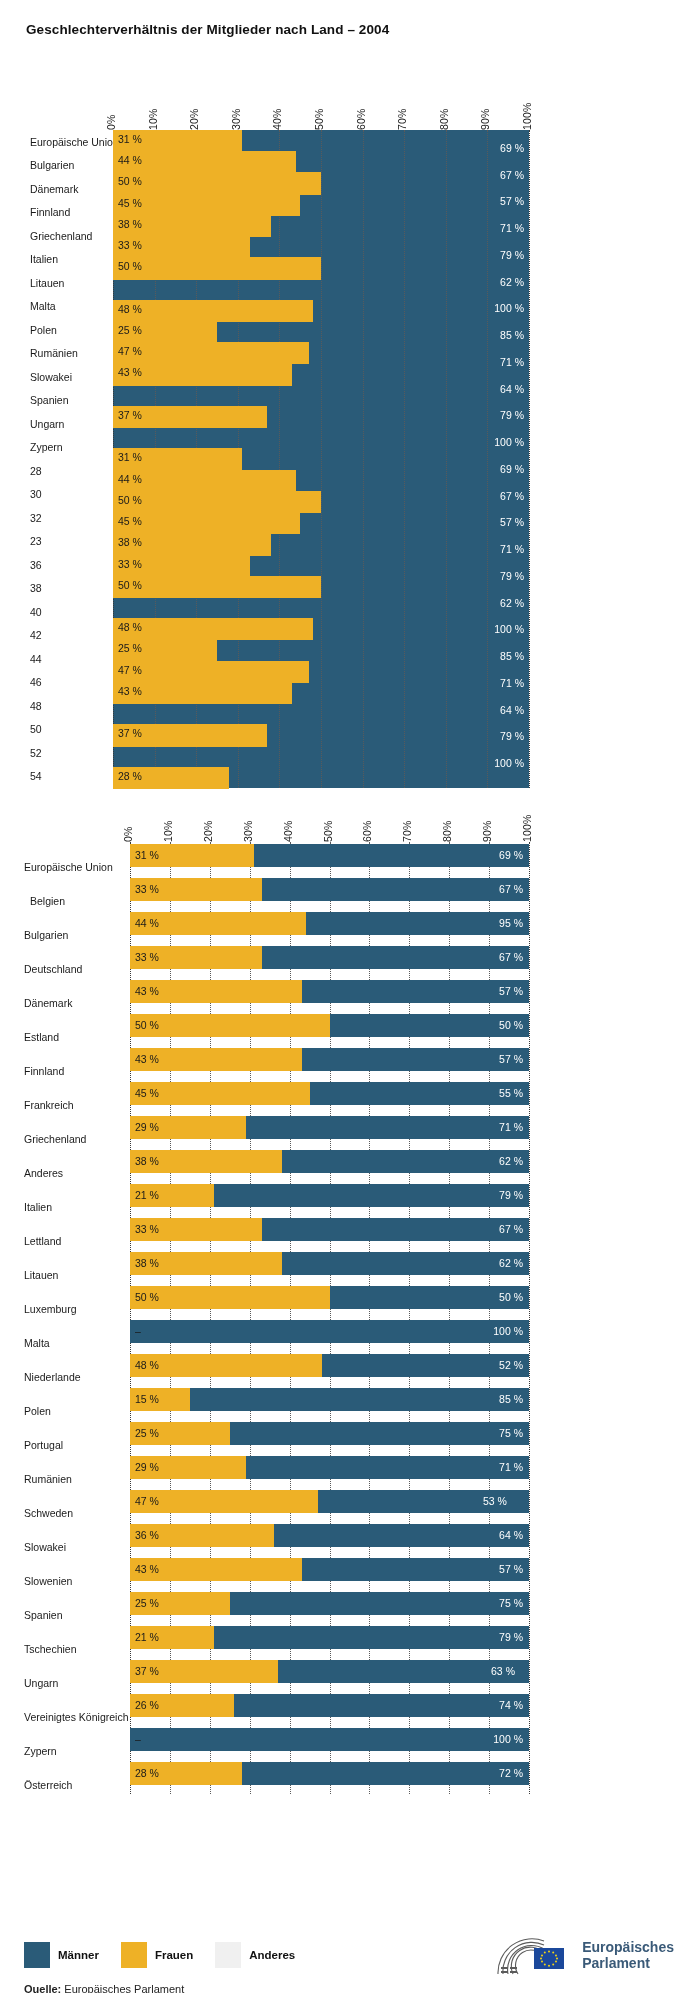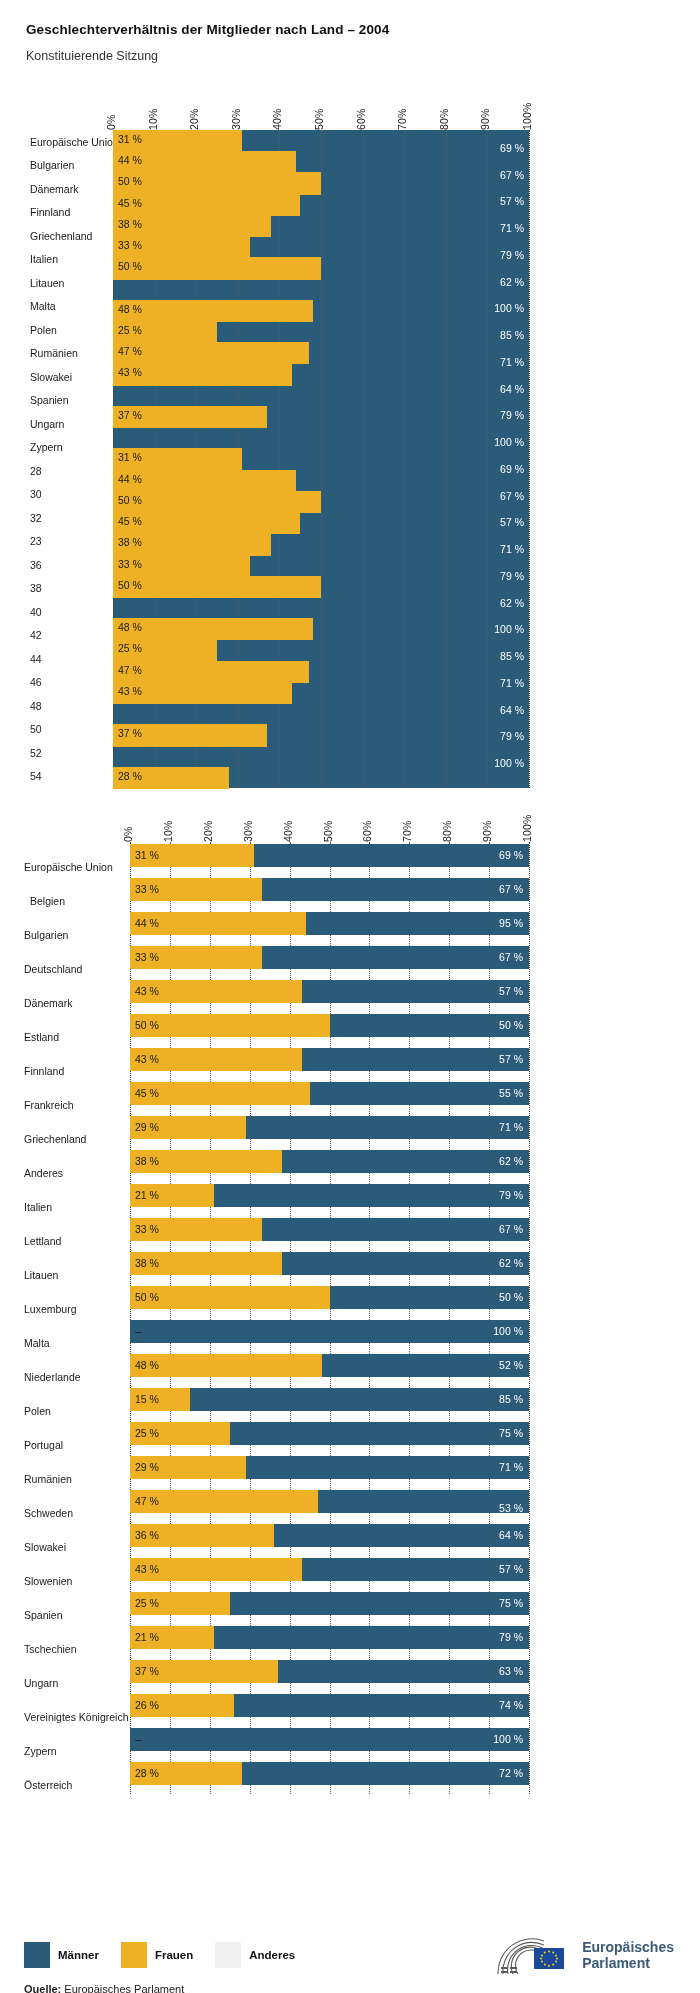--- a/index.html
+++ b/index.html
@@ -75,21 +75,20 @@
 
   .ep-logo { position:absolute; right:26px; top:46px; display:flex; align-items:center; }
   .ep-mark { width:76px; height:40px; margin-right:10px; }
   .ep-text { font-size:14px; line-height:1.12; color:#3a5a78; font-weight:bold; }
 </style>
 </head>
 <body>
 
 <div class="header">
   <div class="title">Geschlechterverhältnis der Mitglieder nach Land – 2004</div>
-  <div class="subtitle">Konstituierende Sitzung</div>
 </div>
 
 <div class="chart" id="chart1">
   <div class="axis-row" id="c1-axis">
       <span class="axis-tick-label" style="left: 117px;">0%</span>
       <span class="axis-tick-label" style="left: 158.6px;">10%</span>
       <span class="axis-tick-label" style="left: 200.2px;">20%</span>
       <span class="axis-tick-label" style="left: 241.8px;">30%</span>
       <span class="axis-tick-label" style="left: 283.4px;">40%</span>
       <span class="axis-tick-label" style="left: 325px;">50%</span>
@@ -334,21 +333,21 @@
       <div class="val right" style="left: 483px; width: 40px; text-align: right; top: 586px;">75 %</div>
       <div class="row-label" style="left: 24px; top: 631px;">Rumänien</div>
       <div class="seg men" style="position: absolute; left: 245.71px; width: 283.29px; top: 614px; height: 23px; bottom: auto;"></div>
       <div class="seg women" style="position: absolute; left: 130px; width: 115.71px; top: 614px; height: 23px; bottom: auto;"></div>
       <div class="val left" style="left: 135px; top: 620px;">29 %</div>
       <div class="val right" style="left: 483px; width: 40px; text-align: right; top: 620px;">71 %</div>
       <div class="row-label" style="left: 24px; top: 665px;">Schweden</div>
       <div class="seg men" style="position: absolute; left: 317.53px; width: 211.47px; top: 648px; height: 23px; bottom: auto;"></div>
       <div class="seg women" style="position: absolute; left: 130px; width: 187.53px; top: 648px; height: 23px; bottom: auto;"></div>
       <div class="val left" style="left: 135px; top: 654px;">47 %</div>
-      <div class="val right" style="left: 483px; width: 40px; text-align: right; top: 654px; margin-top: 7px;">53 %</div>
+      <div class="val right" style="left: 483px; width: 40px; top: 654px;">53 %</div>
       <div class="row-label" style="left: 24px; top: 699px;">Slowakei</div>
       <div class="seg men" style="position: absolute; left: 273.64px; width: 255.36px; top: 682px; height: 23px; bottom: auto;"></div>
       <div class="seg women" style="position: absolute; left: 130px; width: 143.64px; top: 682px; height: 23px; bottom: auto;"></div>
       <div class="val left" style="left: 135px; top: 688px;">36 %</div>
       <div class="val right" style="left: 483px; width: 40px; text-align: right; top: 688px;">64 %</div>
       <div class="row-label" style="left: 24px; top: 733px;">Slowenien</div>
       <div class="seg men" style="position: absolute; left: 301.57px; width: 227.43px; top: 716px; height: 23px; bottom: auto;"></div>
       <div class="seg women" style="position: absolute; left: 130px; width: 171.57px; top: 716px; height: 23px; bottom: auto;"></div>
       <div class="val left" style="left: 135px; top: 722px;">43 %</div>
       <div class="val right" style="left: 483px; width: 40px; text-align: right; top: 722px;">57 %</div>
@@ -359,21 +358,21 @@
       <div class="val right" style="left: 483px; width: 40px; text-align: right; top: 756px;">75 %</div>
       <div class="row-label" style="left: 24px; top: 801px;">Tschechien</div>
       <div class="seg men" style="position: absolute; left: 213.79px; width: 315.21px; top: 784px; height: 23px; bottom: auto;"></div>
       <div class="seg women" style="position: absolute; left: 130px; width: 83.79px; top: 784px; height: 23px; bottom: auto;"></div>
       <div class="val left" style="left: 135px; top: 790px;">21 %</div>
       <div class="val right" style="left: 483px; width: 40px; text-align: right; top: 790px;">79 %</div>
       <div class="row-label" style="left: 24px; top: 835px;">Ungarn</div>
       <div class="seg men" style="position: absolute; left: 277.63px; width: 251.37px; top: 818px; height: 23px; bottom: auto;"></div>
       <div class="seg women" style="position: absolute; left: 130px; width: 147.63px; top: 818px; height: 23px; bottom: auto;"></div>
       <div class="val left" style="left: 135px; top: 824px;">37 %</div>
-      <div class="val right" style="left: 483px; width: 40px; text-align: right; top: 824px;">63 %</div>
+      <div class="val right" style="left: 483px; width: 40px; text-align: center; top: 824px;">63 %</div>
       <div class="row-label" style="left: 24px; top: 869px;">Vereinigtes Königreich</div>
       <div class="seg men" style="position: absolute; left: 233.74px; width: 295.26px; top: 852px; height: 23px; bottom: auto;"></div>
       <div class="seg women" style="position: absolute; left: 130px; width: 103.74px; top: 852px; height: 23px; bottom: auto;"></div>
       <div class="val left" style="left: 135px; top: 858px;">26 %</div>
       <div class="val right" style="left: 483px; width: 40px; text-align: right; top: 858px;">74 %</div>
       <div class="row-label" style="left: 24px; top: 903px;">Zypern</div>
       <div class="seg men" style="position: absolute; left: 130px; width: 399px; top: 886px; height: 23px; bottom: auto;"></div>
       <div class="val left" style="left: 135px; top: 892px;">–</div>
       <div class="val right" style="left: 483px; width: 40px; text-align: right; top: 892px;">100 %</div>
       <div class="row-label" style="left: 24px; top: 937px;">Österreich</div>

